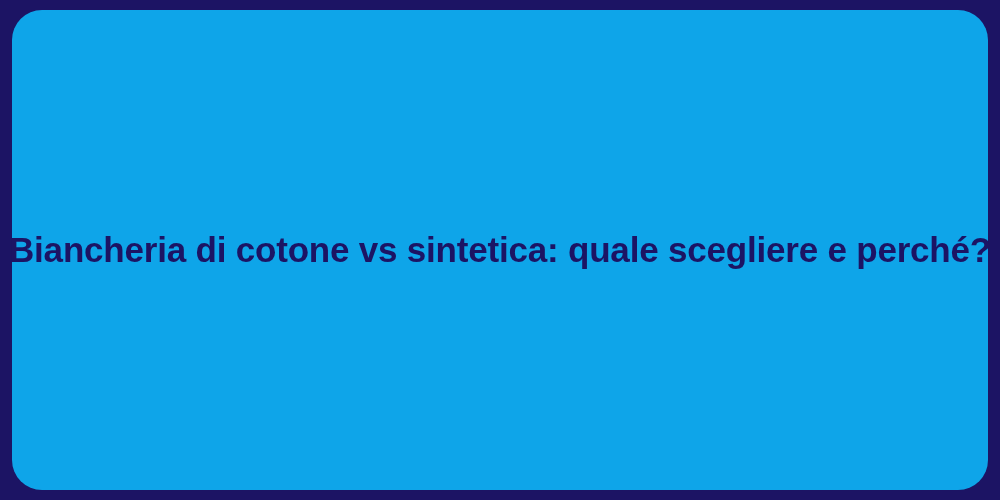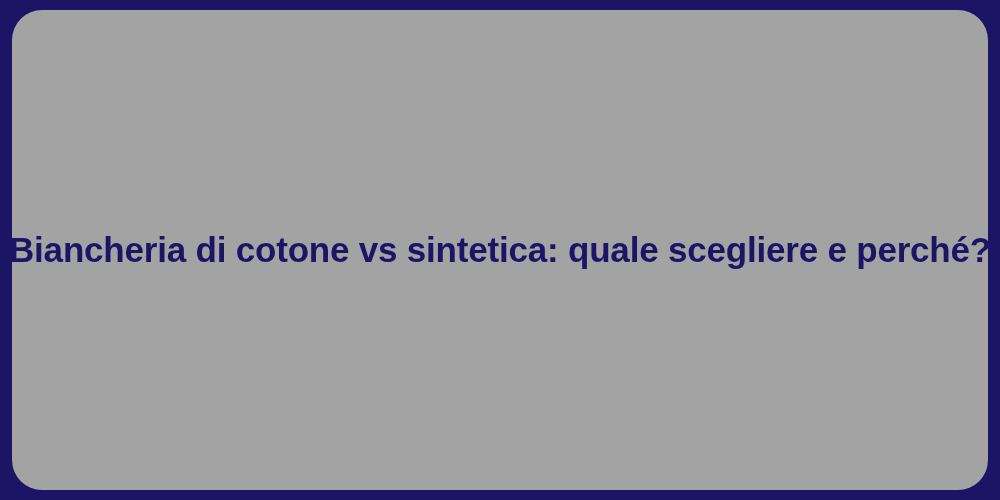--- a/index.html
+++ b/index.html
@@ -21,21 +21,21 @@
     width: 1000px;
     height: 500px;
     background: #1C1464;
     padding: 10px 12px;
   }
 
   #banner-card {
     box-sizing: border-box;
     width: 100%;
     height: 100%;
-    background: #a3a3a3;
+    background: #0ea5e9;
     border-radius: 30px;
     display: flex;
     align-items: center;
     justify-content: center;
   }
 
   #banner-title {
     margin: 0;
     padding: 0 12px;
     color: #1C1464;

